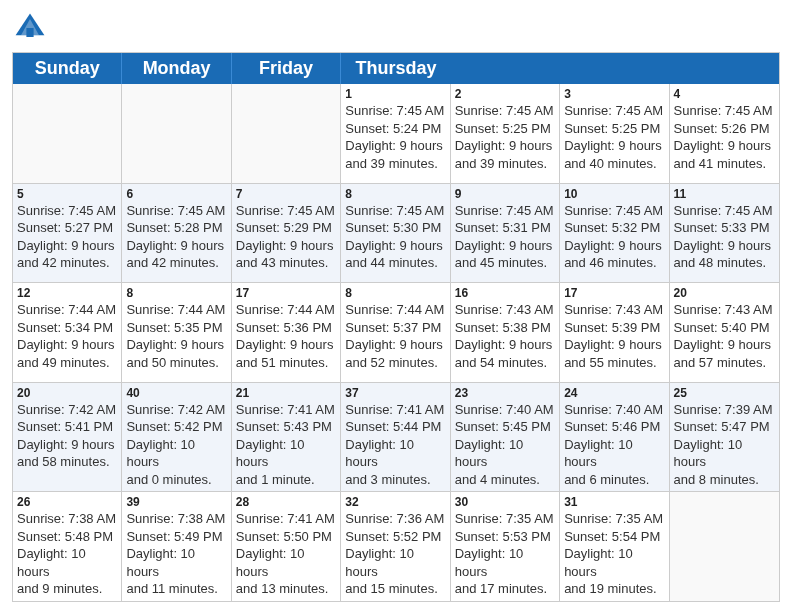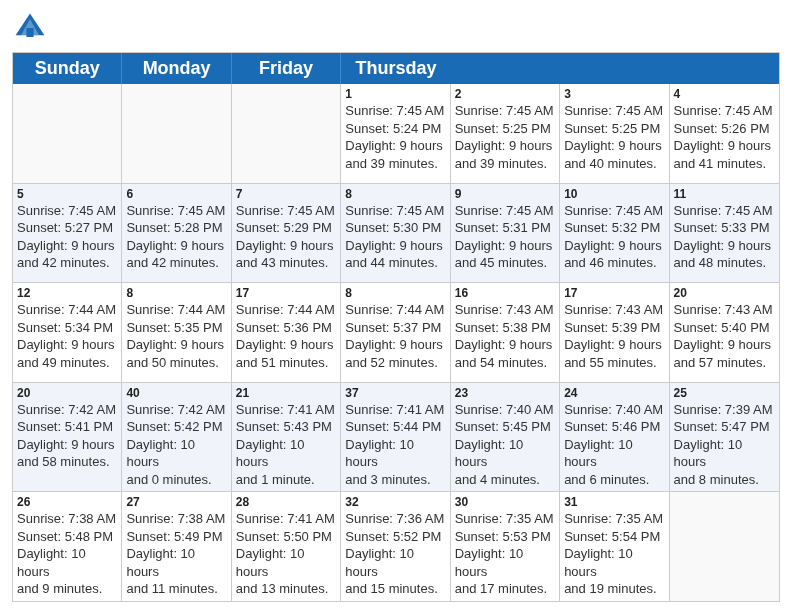--- a/index.html
+++ b/index.html
@@ -333,21 +333,21 @@
         </div>
         <div class="cal-row">
           <div class="cal-cell">
             <div class="day-num">26</div>
             <div class="cell-detail" style="white-space: pre-line;">Sunrise: 7:38 AM
 Sunset: 5:48 PM
 Daylight: 10 hours
 and 9 minutes.</div>
           </div>
           <div class="cal-cell">
-            <div class="day-num">27</div>
+            <div class="day-num">39</div>
             <div class="cell-detail" style="white-space: pre-line;">Sunrise: 7:38 AM
 Sunset: 5:49 PM
 Daylight: 10 hours
 and 11 minutes.</div>
           </div>
           <div class="cal-cell">
             <div class="day-num">28</div>
             <div class="cell-detail" style="white-space: pre-line;">Sunrise: 7:41 AM
 Sunset: 5:50 PM
 Daylight: 10 hours

